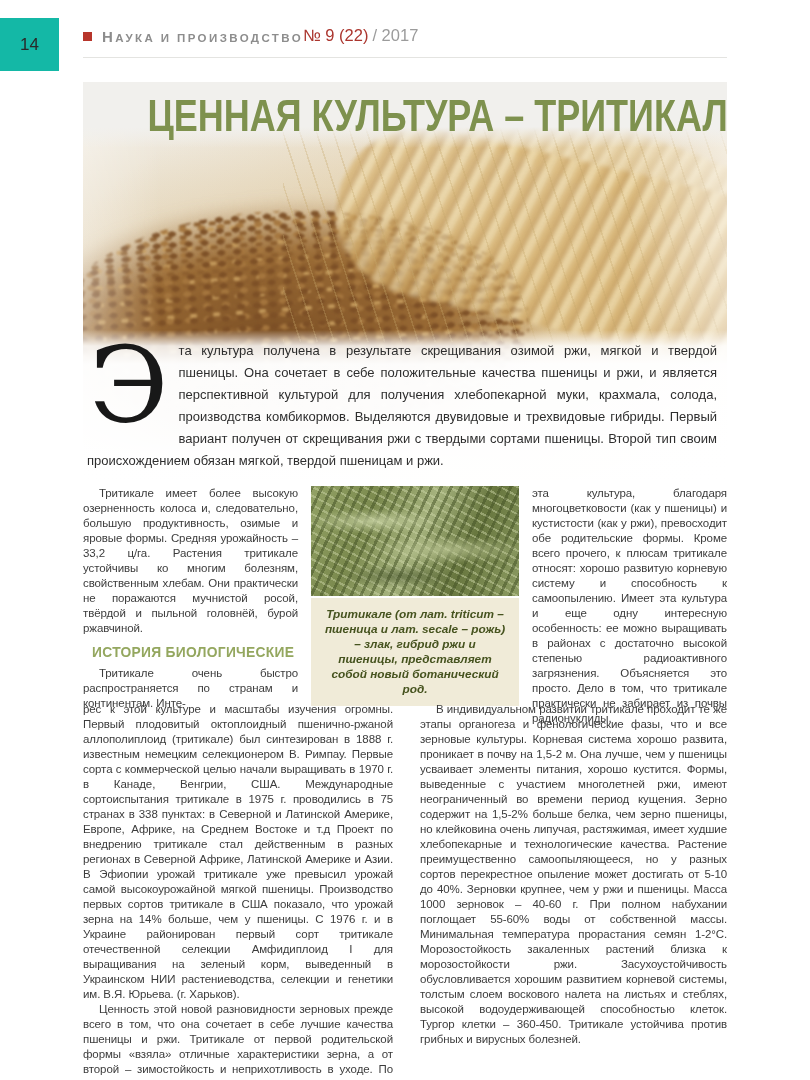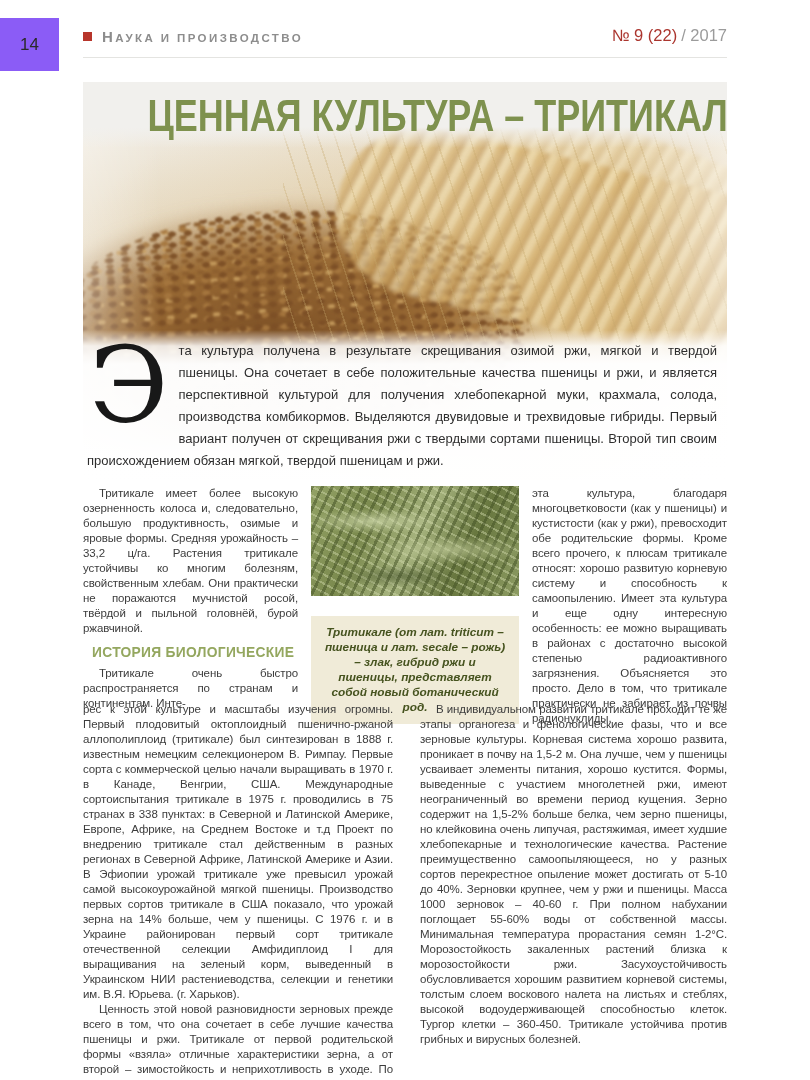--- a/index.html
+++ b/index.html
@@ -5,26 +5,26 @@
   html,body{margin:0;padding:0;}
   body{
     width:810px;height:1080px;position:relative;overflow:hidden;
     background:#ffffff;
     font-family:"Liberation Sans", sans-serif;
     -webkit-font-smoothing:antialiased;
   }
   
   .pageno{
     position:absolute;left:0;top:18px;width:59px;height:53px;
-    background:#8b5cf6;display:flex;align-items:center;justify-content:center;
+    background:#14b8a6;display:flex;align-items:center;justify-content:center;
     font-size:17px;color:#2a2a2a;
   }
   .header{
     position:absolute;left:83px;top:26px;width:644px;
-    display:flex;justify-content:space-between;align-items:baseline;
+    display:flex;align-items:baseline;
     border-bottom:1px solid #e4e4e1;padding-bottom:12px;
   }
   .section{display:flex;align-items:center;}
   .bullet{width:9px;height:9px;background:#b7352b;display:inline-block;margin-right:10px;}
   .section-label{
     display:inline-block;font-size:11.5px;font-weight:bold;letter-spacing:2.4px;
     color:#8d8d8d;text-transform:uppercase;
   }
   .section-label::first-letter{font-size:15px;}
   .issue{font-size:16.5px;}
@@ -130,21 +130,21 @@
       linear-gradient(115deg,#93a266 0%,#7b8a4e 28%,#a6b37e 50%,#68773f 72%,#8d9c63 100%);
   }
   .green-img::after{
     content:"";position:absolute;inset:0;
     background:
       radial-gradient(ellipse 95px 18px at 30% 32%, rgba(208,218,172,0.75), transparent 70%),
       radial-gradient(ellipse 110px 20px at 66% 58%, rgba(192,202,152,0.7), transparent 70%),
       radial-gradient(ellipse 85px 16px at 42% 82%, rgba(56,70,32,0.5), transparent 70%);
   }
   .caption{
-    margin-top:20px;background:#f0ebd8;padding:9px 12px;
+    margin-top:2px;background:#f0ebd8;padding:9px 12px;
     font-style:italic;font-weight:600;font-size:11.8px;line-height:15px;
     color:#46531f;text-align:center;
   }
 </style>
 </head>
 <body>
 
 <div class="pageno">14</div>
 
 <div class="header">

